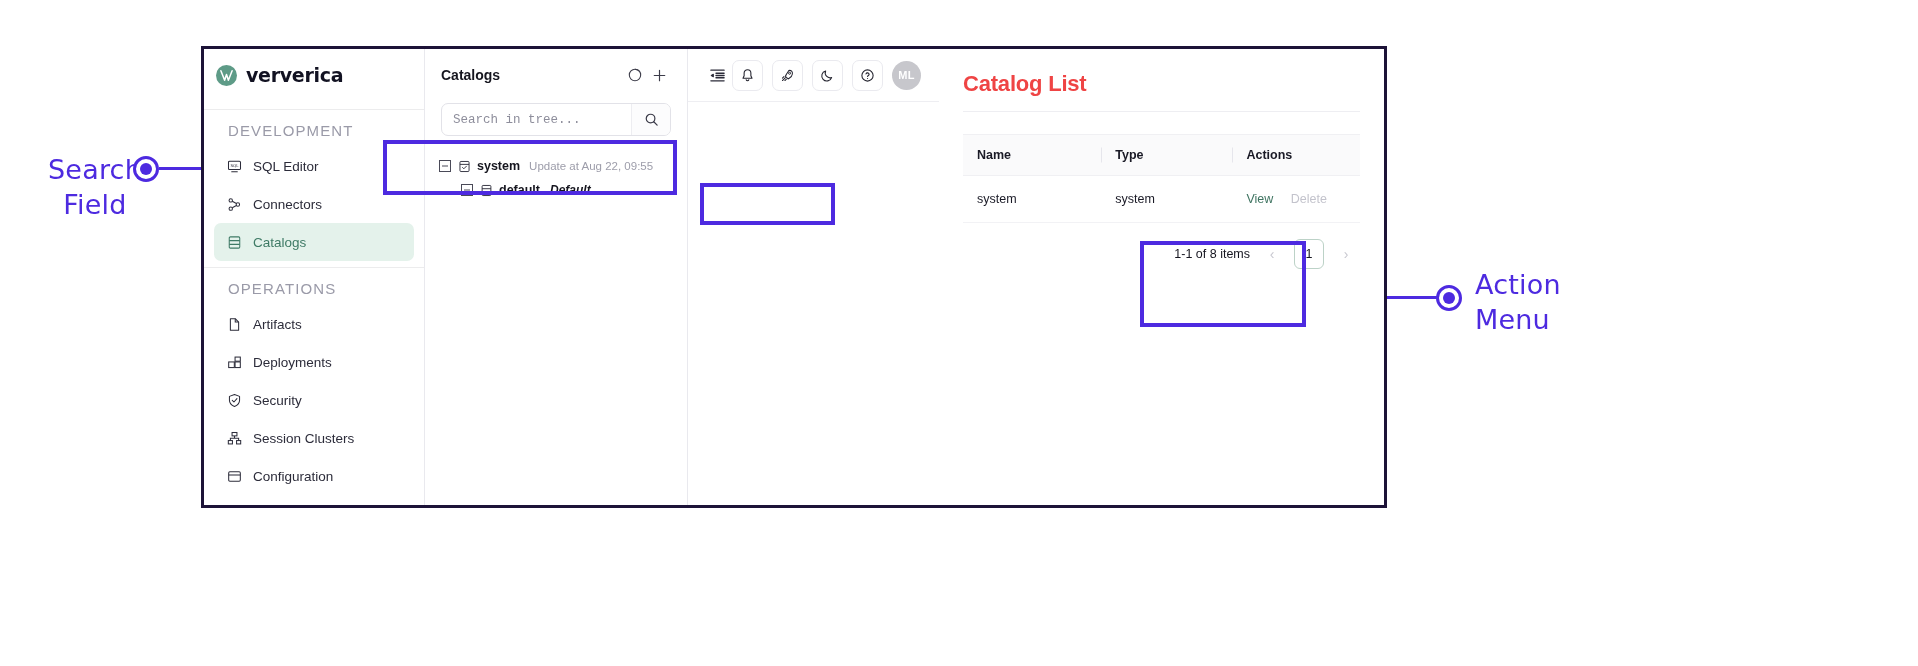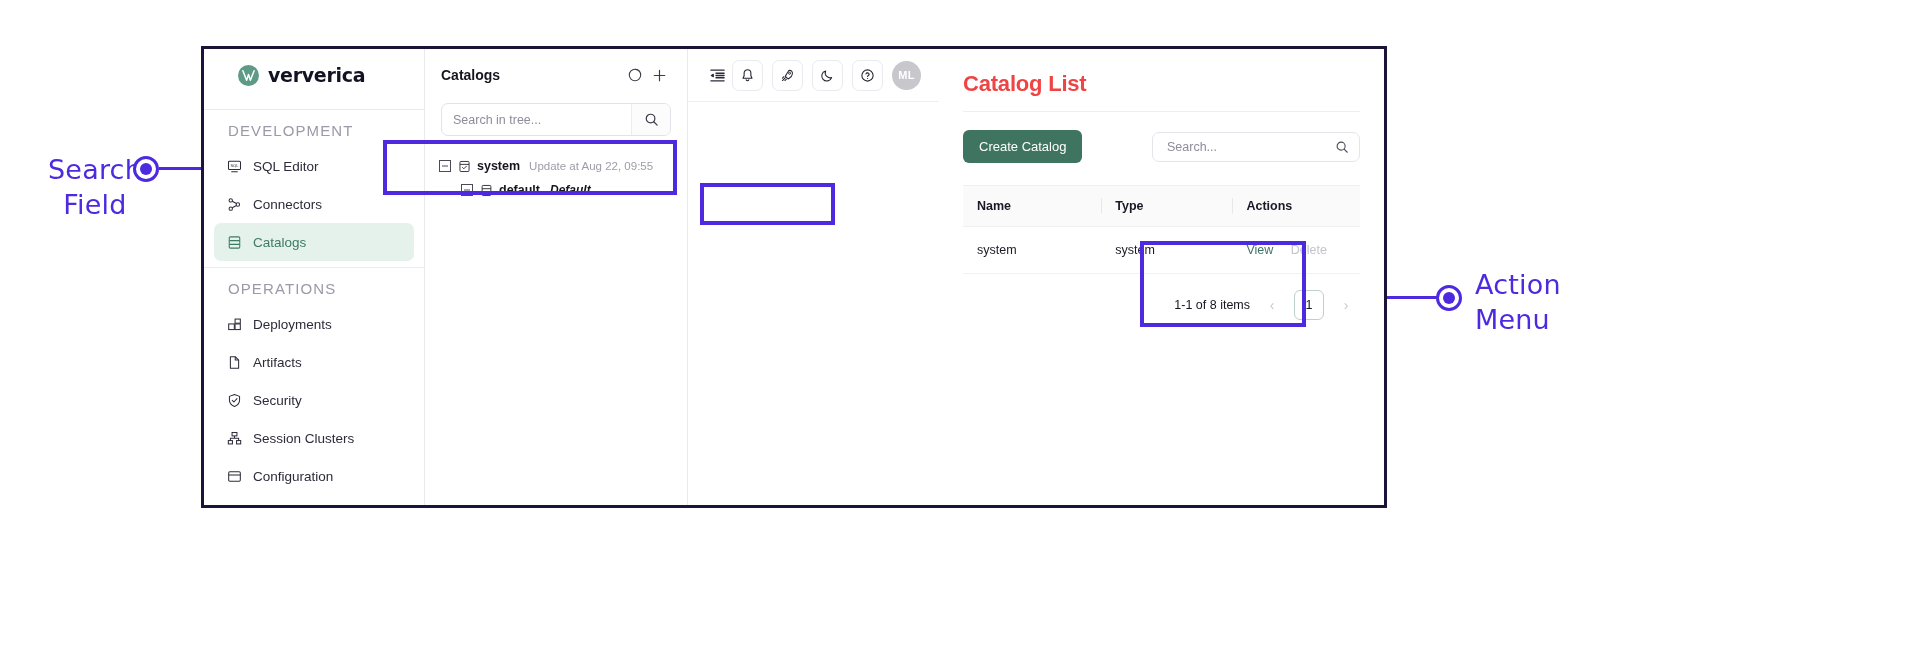--- a/index.html
+++ b/index.html
@@ -75,21 +75,21 @@
     border-right: 1px solid #e9e9ee;
     display: flex;
     flex-direction: column;
     flex: none;
     overflow: hidden;
   }
   .brand {
     display: flex; align-items: center;
     gap: 9px;
     height: 52px;
-    padding: 0 0 0 34px;
+    padding: 0 0 0 12px;
     flex: none;
   }
   .brand-mark {
     width: 21px; height: 21px;
     border-radius: 50%;
     background: #5e9b87;
     position: relative;
     flex: none;
   }
   .brand-mark svg { position: absolute; left: 3px; top: 3px; }
@@ -170,21 +170,21 @@
     border: 1px solid #e2e2e8;
     border-radius: 7px;
     overflow: hidden;
     background: #fff;
   }
   .tree-search input {
     flex: 1; border: 0; outline: none;
     padding: 0 11px;
     font-size: 12.5px;
     color: #1c1c28;
-    font-family: Liberation Sans, sans-serif;
+    font-family: Liberation Mono, monospace;
     background: transparent;
   }
   .tree-search input::placeholder { color: #8d8d9b; }
   .tree-search .srch-btn {
     width: 38px;
     border-left: 1px solid #ededf1;
     display: flex; align-items: center; justify-content: center;
     background: #fcfcfd;
     cursor: pointer;
     color: #3a3a48;
@@ -448,36 +448,36 @@
             </span>
             <span>Catalogs</span>
           </div>
 
           <div class="nav-sep"></div>
           <div class="nav-group">OPERATIONS</div>
 
           <div class="nav-item">
             <span class="nav-ico">
               <svg width="15" height="15" viewBox="0 0 16 16">
+                  <path d="M3.6 1.8h5.2L12.4 5.4v8.8H3.6Z" fill="none" stroke="currentColor" stroke-width="1.1" stroke-linejoin="round"></path>
+                  <path d="M8.8 1.8v3.6h3.6" fill="none" stroke="currentColor" stroke-width="1.1"></path>
+                </svg>
+            </span>
+            <span>Artifacts</span>
+          </div>
+
+          <div class="nav-item">
+            <span class="nav-ico">
+              <svg width="15" height="15" viewBox="0 0 16 16">
                   <rect x="1.8" y="7.4" width="6" height="6" fill="none" stroke="currentColor" stroke-width="1.1"></rect>
                   <rect x="8.6" y="7.4" width="5.6" height="6" fill="none" stroke="currentColor" stroke-width="1.1"></rect>
                   <rect x="8.6" y="2.2" width="5.6" height="4.4" fill="none" stroke="currentColor" stroke-width="1.1"></rect>
                 </svg>
             </span>
             <span>Deployments</span>
-          </div>
-
-          <div class="nav-item">
-            <span class="nav-ico">
-              <svg width="15" height="15" viewBox="0 0 16 16">
-                  <path d="M3.6 1.8h5.2L12.4 5.4v8.8H3.6Z" fill="none" stroke="currentColor" stroke-width="1.1" stroke-linejoin="round"></path>
-                  <path d="M8.8 1.8v3.6h3.6" fill="none" stroke="currentColor" stroke-width="1.1"></path>
-                </svg>
-            </span>
-            <span>Artifacts</span>
           </div>
 
           <div class="nav-item">
             <span class="nav-ico">
               <svg width="15" height="15" viewBox="0 0 16 16">
                   <path d="M8 1.6 13.4 3.6v4.2c0 3.4-2.4 5.4-5.4 6.6-3-1.2-5.4-3.2-5.4-6.6V3.6Z" fill="none" stroke="currentColor" stroke-width="1.1" stroke-linejoin="round"></path>
                   <path d="M5.6 7.8 7.4 9.6 10.6 6" fill="none" stroke="currentColor" stroke-width="1.1" stroke-linecap="round" stroke-linejoin="round"></path>
                 </svg>
             </span>
             <span>Security</span>
@@ -608,33 +608,20 @@
               </span>
             </span>
             <span class="avatar">ML</span>
           </div>
         </div>
 
         <div class="content">
           <div class="page-title">Catalog List</div>
           <div class="title-rule"></div>
 
-          <div class="toolbar-row">
-            <button class="btn-primary">Create Catalog</button>
-            <span class="toolbar-spacer"></span>
-            <div class="main-search">
-              <input type="text" placeholder="Search..." style="">
-              <span class="mag">
-                <svg width="14" height="14" viewBox="0 0 16 16">
-                    <circle cx="7" cy="7" r="4.6" fill="none" stroke="currentColor" stroke-width="1.25"></circle>
-                    <path d="M10.4 10.4 L14 14" stroke="currentColor" stroke-width="1.25" stroke-linecap="round"></path>
-                  </svg>
-              </span>
-            </div>
-          </div>
 
           <table class="catalog-table">
             <thead>
               <tr>
                 <th style="width:35%">Name</th>
                 <th style="width:33%">Type</th>
                 <th style="width:32%">Actions</th>
               </tr>
             </thead>
             <tbody>

